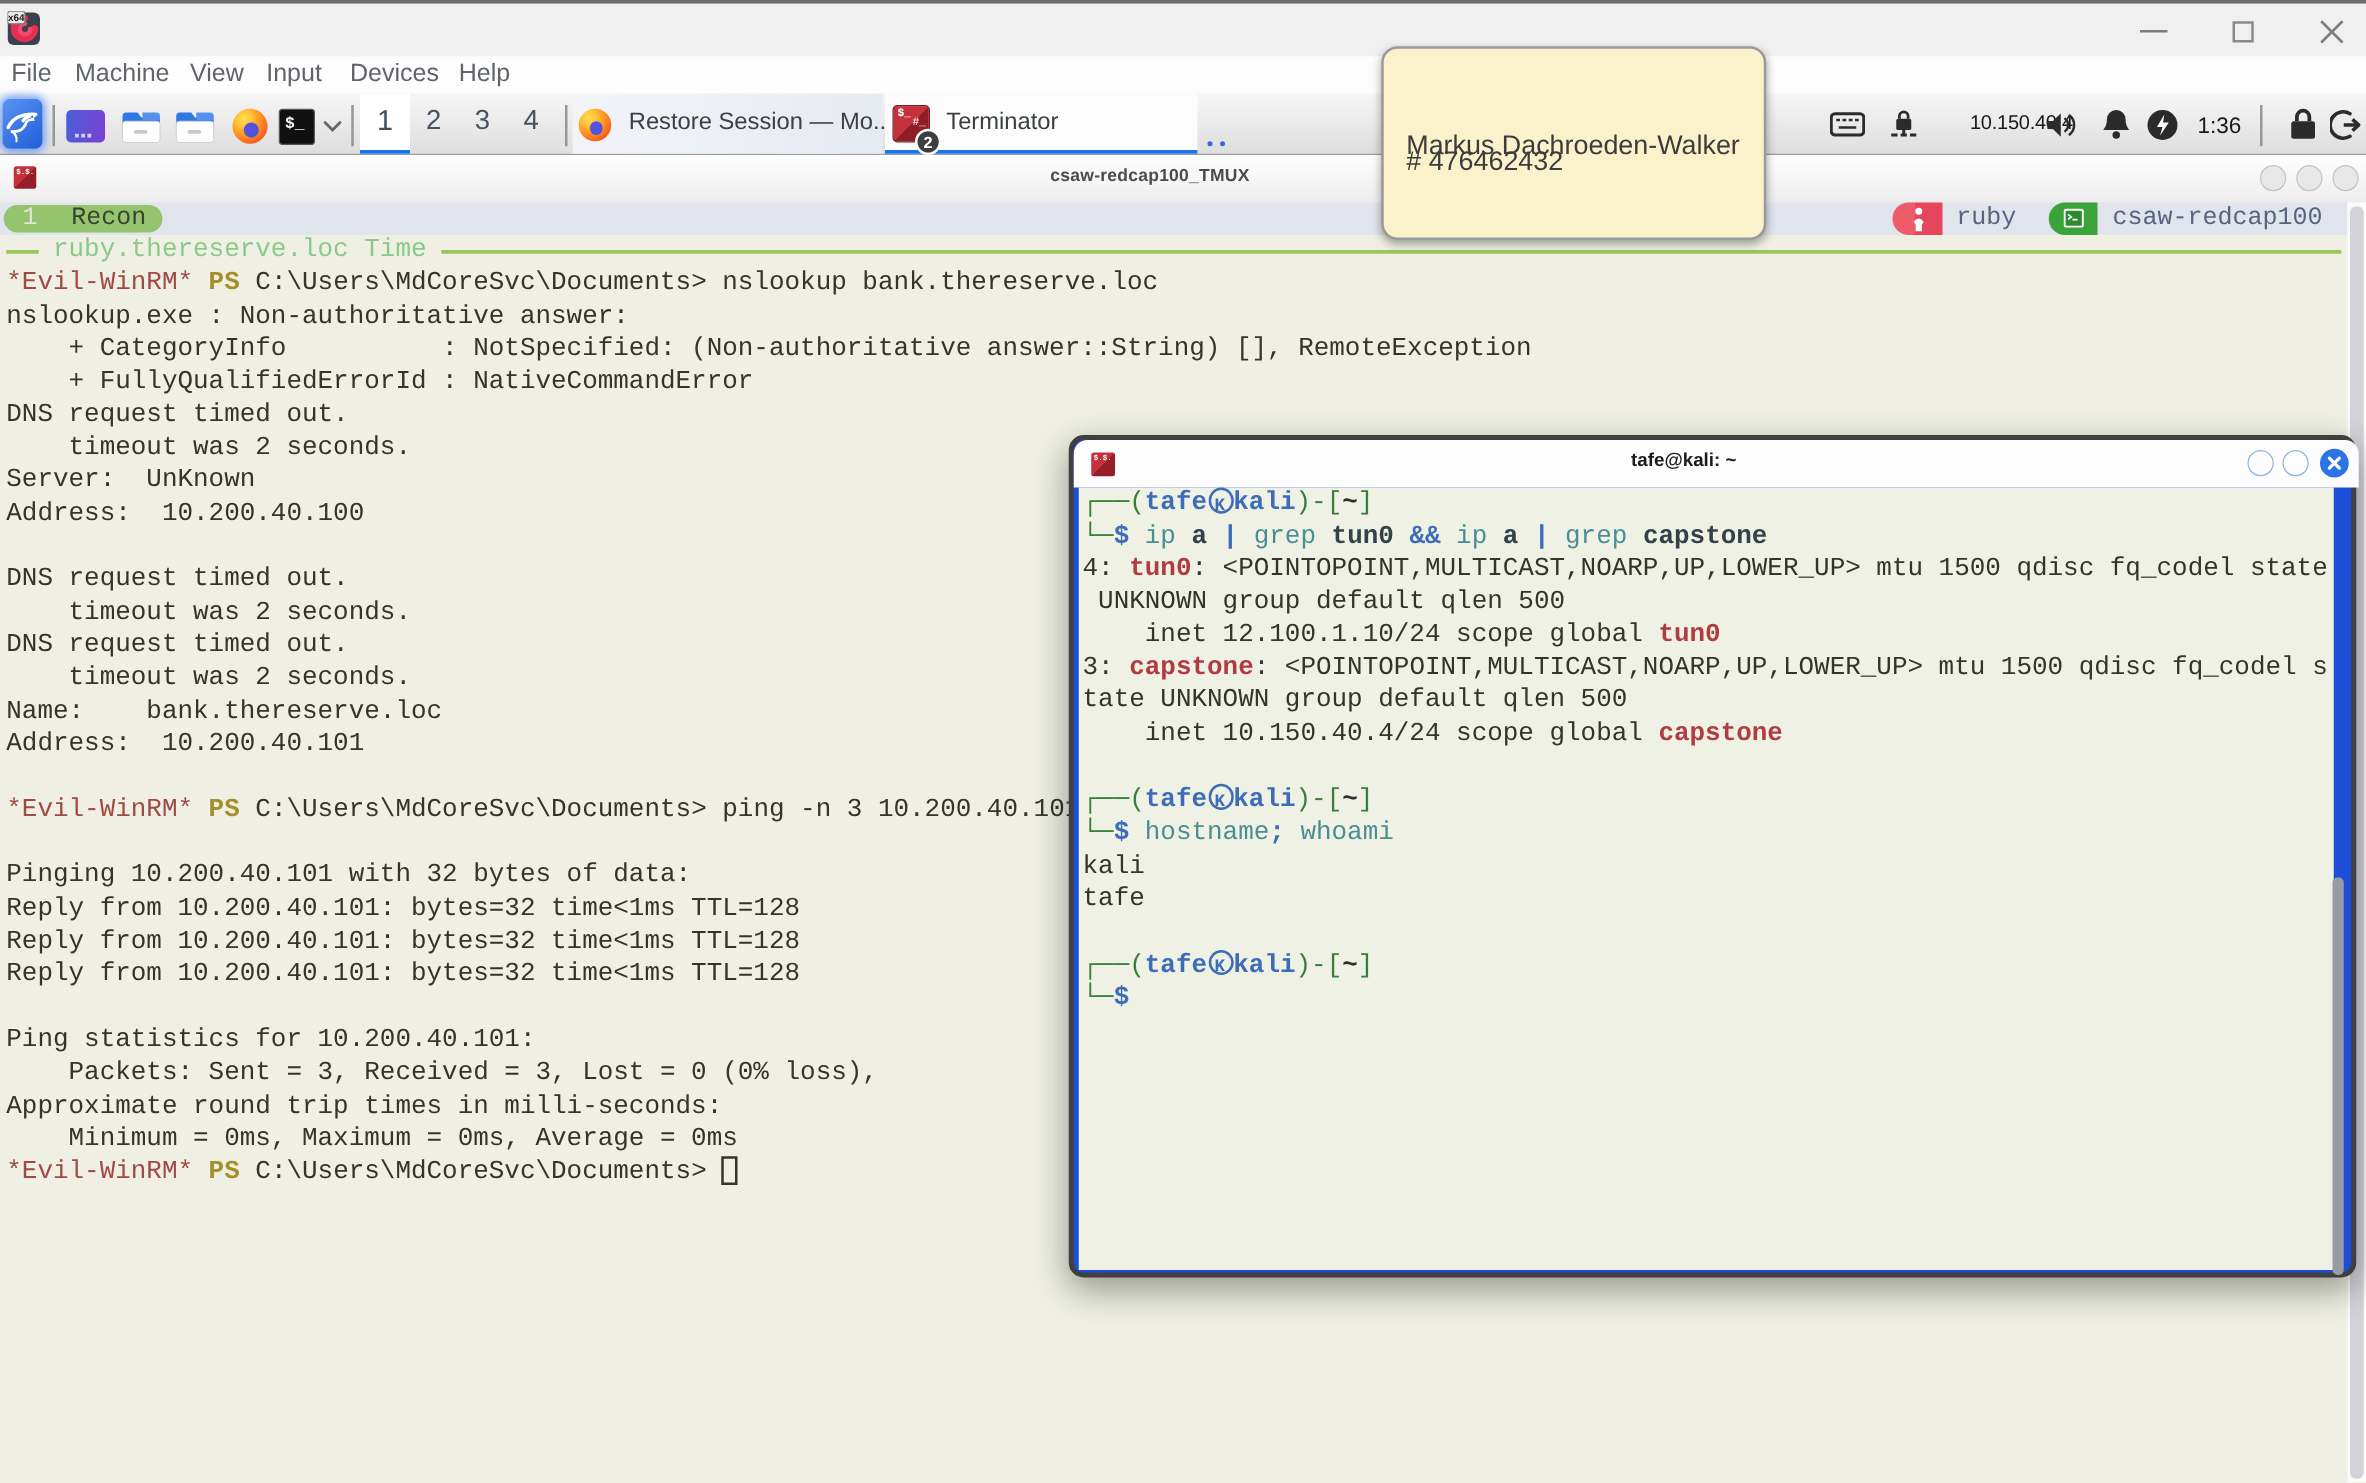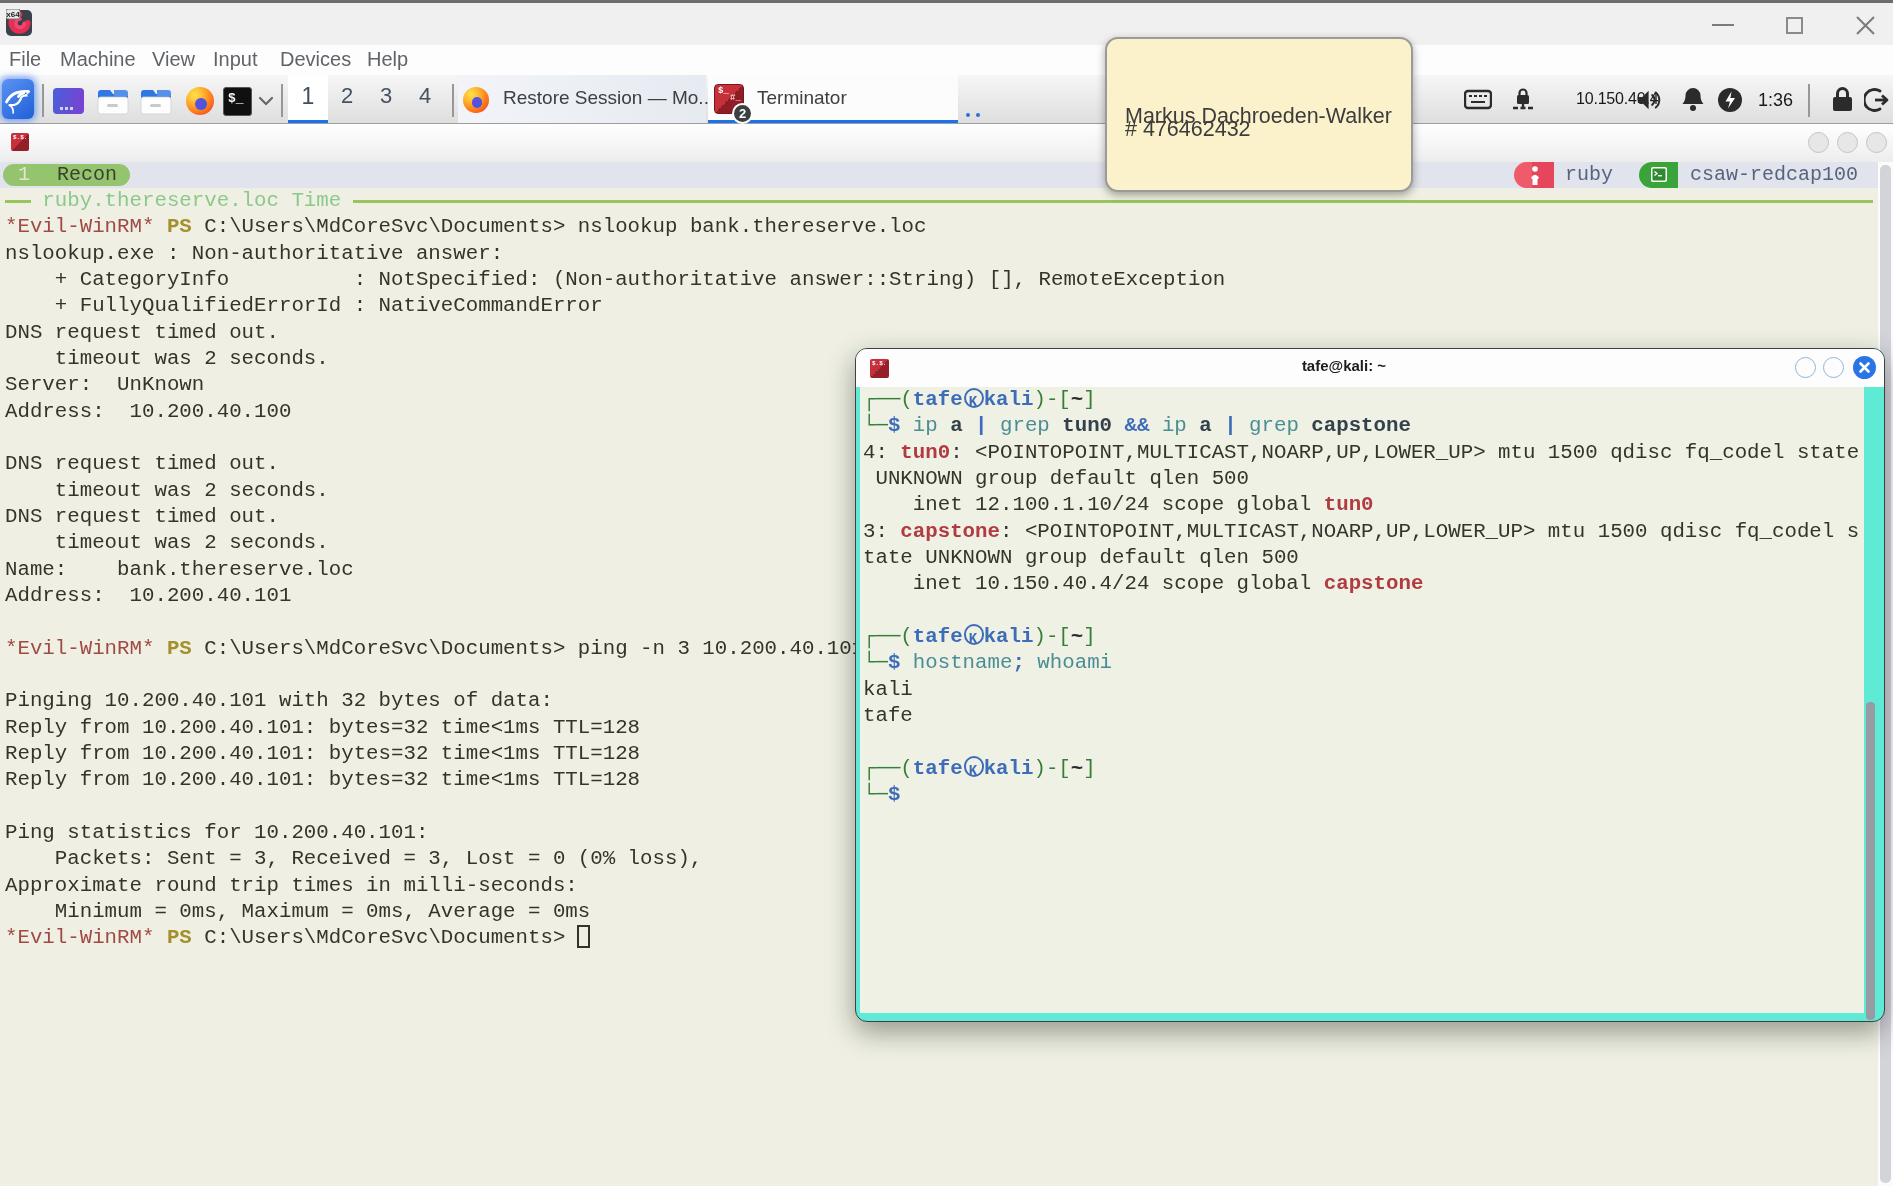--- a/index.html
+++ b/index.html
@@ -36,21 +36,21 @@
 
 #term{left:0;top:188px;width:1878px;height:998px;background:#eff0e3}
 pre{font-family:"Liberation Mono",monospace;font-size:20.75px;line-height:26.33px;white-space:pre;color:#35332d}
 #mainpre{position:absolute;left:5px;top:0}.gt{color:#8bc98b}
 .rw{color:#a04a45}.ps{color:#a3902a;font-weight:bold}
 #cursor{left:577px;top:737px;width:13px;height:23px;border:2px solid #35332d}
 
 #sbtrack{left:1878px;top:162px;width:15px;height:1024px;background:#fbfbfc}
 #sbthumb{left:1880px;top:165px;width:11px;height:1018px;background:#d3d4da;border-radius:5px}
 
-#fwin{left:855px;top:348px;width:1030px;height:674px;border-radius:12px;background:#5eead4;border:1px solid #404040;box-shadow:0 10px 28px rgba(0,0,0,.38)}
+#fwin{left:855px;top:348px;width:1030px;height:674px;border-radius:12px;background:#1d4ed8;border:4px solid #404040;box-shadow:0 10px 28px rgba(0,0,0,.38)}
 #fwtbar{left:0;top:0;width:1028px;height:38px;background:#fdfdfd;border-radius:11px 11px 0 0}
 #fwcontent{left:4px;top:38px;width:1004px;height:626px;background:#f0f1e5}
 #fwtitle{left:-26px;top:8px;width:1028px;text-align:center;font-size:15px;font-weight:bold;color:#1c1c1c}
 .ocirc{position:absolute;top:8px;width:21px;height:21px;border-radius:50%;border:1.8px solid #8fb4dd;background:#fdfdfd}
 #xcirc{position:absolute;left:997px;top:7px;width:23px;height:23px;border-radius:50%;background:#2a74e8}
 #fpre{position:absolute;left:3px;top:0}
 .pg{color:#367f39}.pb{color:#3d6db8;font-weight:bold}
 .pt{color:#2c2c2c;font-weight:bold}
 .tc{color:#4a8e94}.ta{color:#33424a;font-weight:bold}
 .rd{color:#b03b40;font-weight:bold}
@@ -175,20 +175,21 @@
 <svg class="abs" style="left:1864px;top:12px" width="25" height="26" viewBox="0 0 25 26">
 <path d="M16 4 a10.5 10.5 0 1 0 0 18" fill="none" stroke="#2b2b2b" stroke-width="2.8" stroke-linecap="round"></path>
 <path d="M11 13 h11" stroke="#2b2b2b" stroke-width="2.8"></path>
 <path d="M18 8.5 L23 13 L18 17.5" fill="none" stroke="#2b2b2b" stroke-width="2.8" stroke-linejoin="round"></path>
     </svg>
 </div>
 <div class="abs" id="twtitlebar">
   <div class="abs" style="left:11px;top:9px;width:18px;height:18px;border-radius:2px;background:linear-gradient(135deg,#c5303a 50%,#951f28 50%)">
 <div style="position:absolute;left:2px;top:1px;font-family:'Liberation Mono',monospace;font-size:6px;font-weight:bold;color:#fff">$.$.</div>
     </div>
+  <div class="abs" id="twtitle">csaw-redcap100_TMUX</div>
   <div class="wcirc" style="left:1808px"></div>
   <div class="wcirc" style="left:1837px"></div>
   <div class="wcirc" style="left:1866px"></div>
 </div>
 <div class="abs" id="tabbar">
   <div class="abs" id="recon">
       <span class="n">1</span>
       <span class="t">Recon</span>
     </div>
   <div class="chip" id="chipruby">

